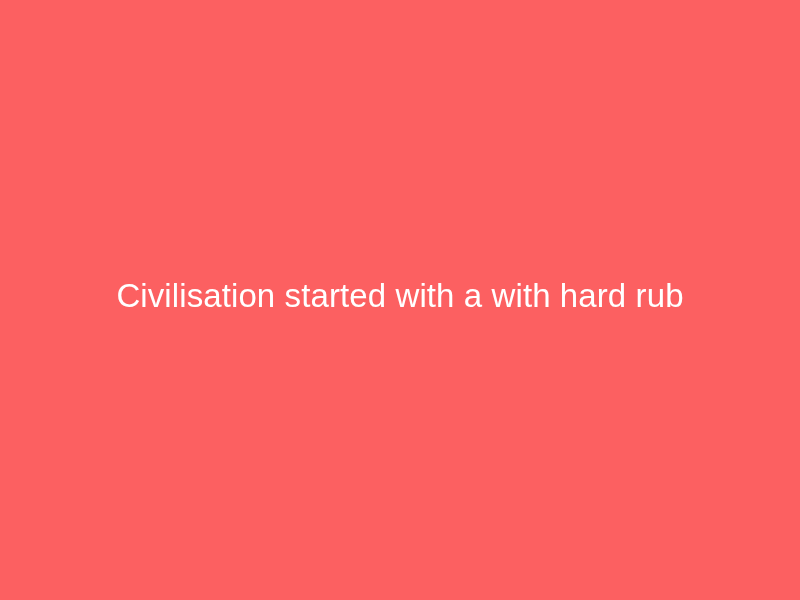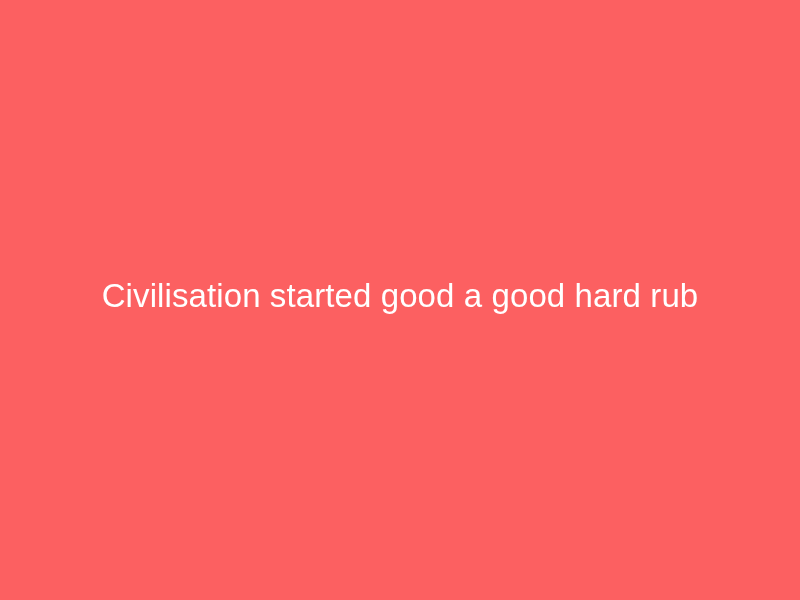--- a/index.html
+++ b/index.html
@@ -43,14 +43,14 @@
     letter-spacing: 0.1px;
     white-space: nowrap;
     
     transform: translateY(-4px);
   }
 </style>
 </head>
 <body>
 
 <div id="quote-card">
-  <p id="quote-text">Civilisation started good a good hard rub</p>
+  <p id="quote-text">Civilisation started with a with hard rub</p>
 </div>
 
 </body></html>

